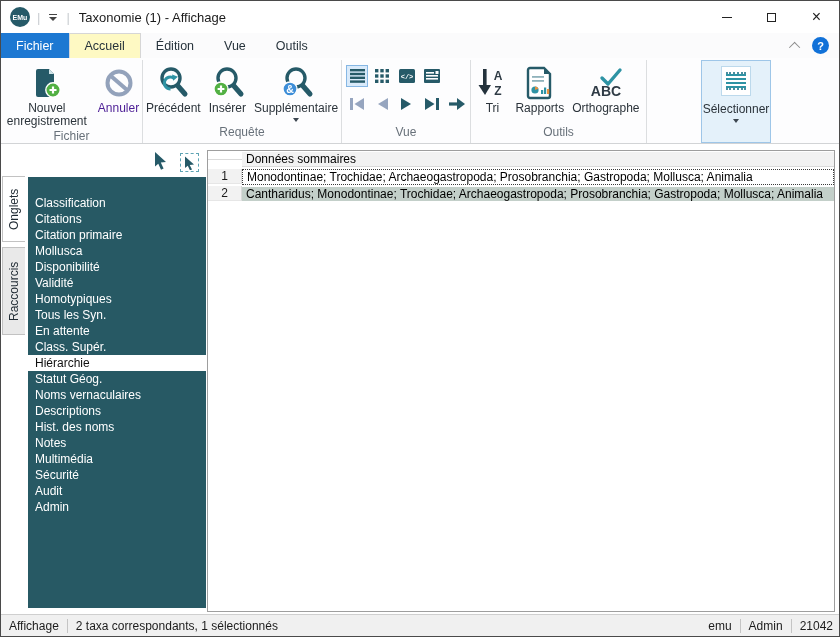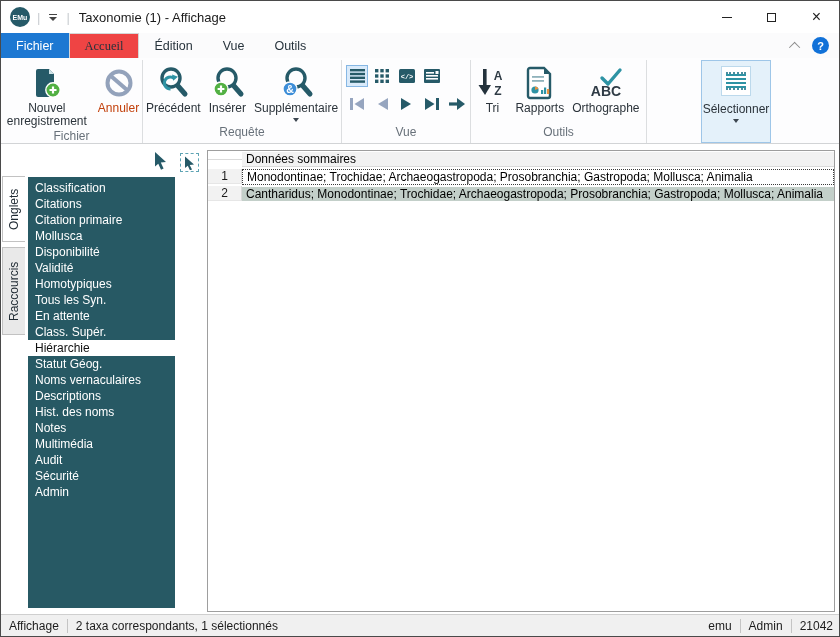--- a/index.html
+++ b/index.html
@@ -17,33 +17,33 @@
   .winbtns { margin-left:auto; display:flex; height:100%; }
   .winbtn { width:45px; height:100%; display:flex; align-items:center; justify-content:center; color:#222; }
   .winbtn .min { width:10px; height:0; border-top:1px solid #222; }
   .winbtn .max { width:9px; height:9px; border:1px solid #222; }
   .winbtn.close { font-size:16px; font-weight:300; }
 
   
   .tabstrip { height:25px; flex:none; display:flex; align-items:stretch; background:#fbfbfc; position:relative; }
   .rtab { padding:0 15px; font-size:12.5px; color:#27333c; display:flex; align-items:center; }
   .rtab.file { background:#1d78d2; color:#fff; }
-  .rtab.active { background:#ef4444; border:1px solid #d6d6d6; border-bottom:none;font-family:Liberation Serif, serif; }
+  .rtab.active { background:#fef9c3; border:1px solid #d6d6d6; border-bottom:none; }
   .strip-right { margin-left:auto; display:flex; align-items:center; gap:12px; padding-right:10px; }
   .chev-up { width:8px; height:8px; border-left:1.5px solid #8b8b8b; border-top:1.5px solid #8b8b8b; transform:rotate(45deg) translateY(2px); }
   .help { width:17px; height:17px; border-radius:50%; background:#1171d8; color:#fff; font-size:11px; font-weight:bold; display:flex; align-items:center; justify-content:center; }
 
   
   .ribbon { height:86px; flex:none; display:flex; background:#fdfdfe; border-bottom:1px solid #d2d4d6; padding-top:2px; }
   .rgroup { display:flex; flex-direction:column; border-right:1px solid #dcdee0; flex:none; }
   .rgroup .btnrow { flex:1; display:flex; justify-content:center; align-items:flex-start; padding-top:3px; }
   .rgroup .glabel { height:18px; text-align:center; font-size:12px; color:#68717a; flex:none; }
   .bigbtn { display:flex; flex-direction:column; align-items:center; padding:1px 4px; color:#2b333a; font-size:12px; line-height:13px; text-align:center; }
   .bigbtn .ic { height:38px; display:flex; align-items:center; justify-content:center; }
-  .bigbtn.disabled { color:#c2410c;justify-content:flex-end; }
+  .bigbtn.disabled { color:#4c1d95;justify-content:flex-end; }
   .caret-dn { width:0; height:0; border-left:3.5px solid transparent; border-right:3.5px solid transparent; border-top:4px solid #3c4650; margin-top:3px; }
 
   .g-fichier { width:142px; }
   .g-requete { width:199px; }
   .g-vue { width:129px; }
   .g-outils { width:176px; }
 
   .vue-rows { display:flex; flex-direction:column; gap:6px; padding-top:5px; }
   .vrow { display:flex; gap:3px; justify-content:flex-start; padding-left:4px; }
   .sbtn { width:22px; height:22px; display:flex; align-items:center; justify-content:center; border:1px solid transparent; }
@@ -58,21 +58,21 @@
 
   
   .content { flex:1; position:relative; background:#fff; }
   .vtab { position:absolute; left:1px; width:23px; border:1px solid #c2c2c2; font-size:12px; color:#1f2a33;
           writing-mode:vertical-rl; transform:rotate(180deg); display:flex; align-items:center; justify-content:center; }
   .vtab.active { background:#fff; border-left:none; }
   .vtab.idle { background:#e9e9e9; border-left:none; }
   .cursor-tools { position:absolute; left:150px; top:7px; display:flex; gap:11px; align-items:center; }
   .marquee { width:19px; height:19px; border:1.5px dashed #5fa4b4; display:flex; align-items:center; justify-content:center; }
 
-  .side-panel { position:absolute; left:27px; top:33px; width:147px; bottom:6px; background:#275964; padding-top:3px; }
+  .side-panel { position:absolute; left:27px; top:33px; width:178px; bottom:6px; background:#275964; padding-top:18px; }
   .side-item { height:16px; line-height:16px; padding-left:7px; font-size:12px; color:#fff; white-space:nowrap; }
   .side-item.selected { background:#fff; color:#101010; }
 
   .tablebox { position:absolute; left:206px; top:6px; right:4px; bottom:2px; border:1px solid #9e9e9e; background:#fff; display:flex; flex-direction:column; font-size:12px; }
   .trow { display:flex; height:17px; flex:none; align-items:center; }
   .tnum { width:34px; flex:none; background:#f2f2f2; border-right:1px solid #dadada; border-bottom:1px solid #e6e6e6; display:flex; align-items:center; justify-content:center; color:#1a1a1a; }
   .tcell { flex:1; display:flex; align-items:center; padding-left:4px; color:#000; white-space:nowrap; overflow:hidden; }
   .thead .tcell { background:#f2f2f2; border-bottom:1px solid #dadada; }
   .thead .tnum { border-bottom:1px solid #dadada; }
   .tcell.focusrow { border:1px dotted #3a3a3a; }
@@ -354,22 +354,22 @@
       <div class="side-item">Tous les Syn.</div>
       <div class="side-item">En attente</div>
       <div class="side-item">Class. Supér.</div>
       <div class="side-item selected">Hiérarchie</div>
       <div class="side-item">Statut Géog.</div>
       <div class="side-item">Noms vernaculaires</div>
       <div class="side-item">Descriptions</div>
       <div class="side-item">Hist. des noms</div>
       <div class="side-item">Notes</div>
       <div class="side-item">Multimédia</div>
+      <div class="side-item">Sécurité</div>
       <div class="side-item">Audit</div>
-      <div class="side-item">Sécurité</div>
       <div class="side-item">Admin</div>
     </div>
 
     <div class="tablebox">
       <div class="trow thead">
         <div class="tnum"></div>
         <div class="tcell">Données sommaires</div>
       </div>
       <div class="trow">
         <div class="tnum">1</div>

